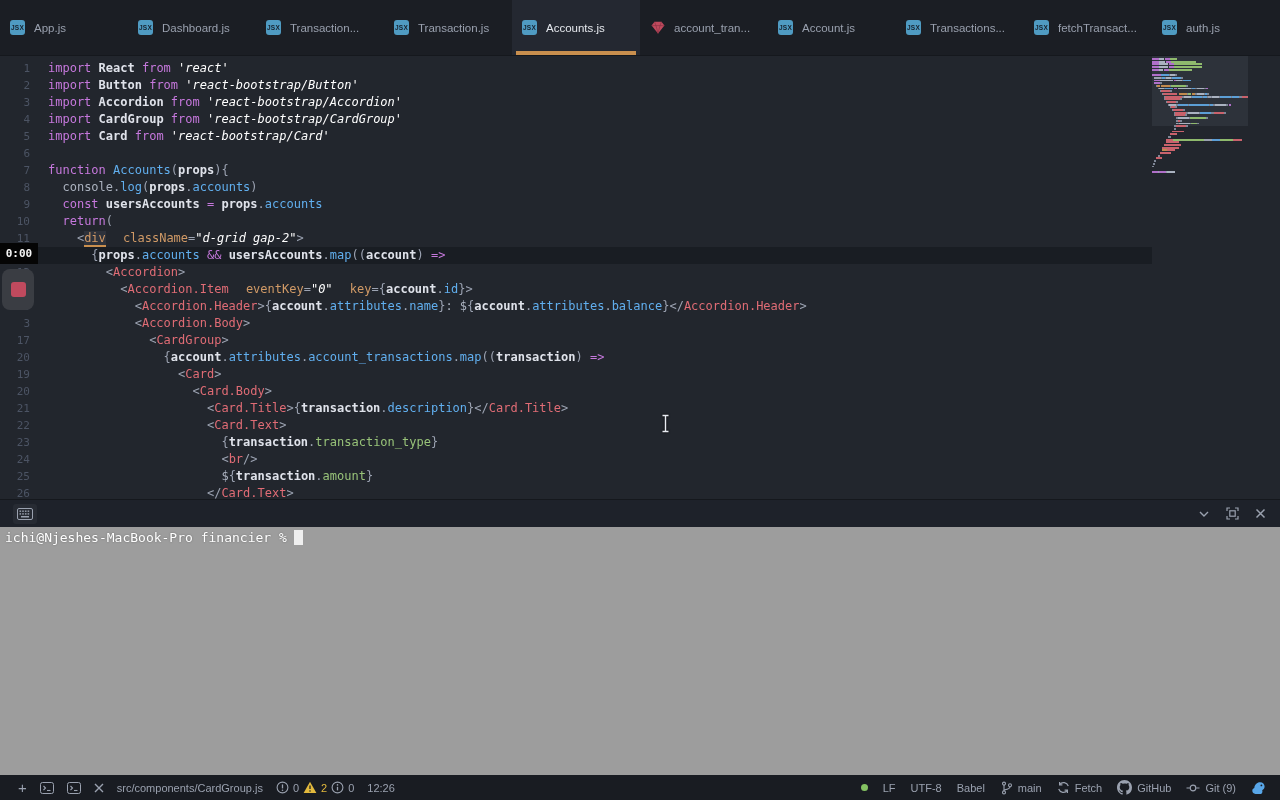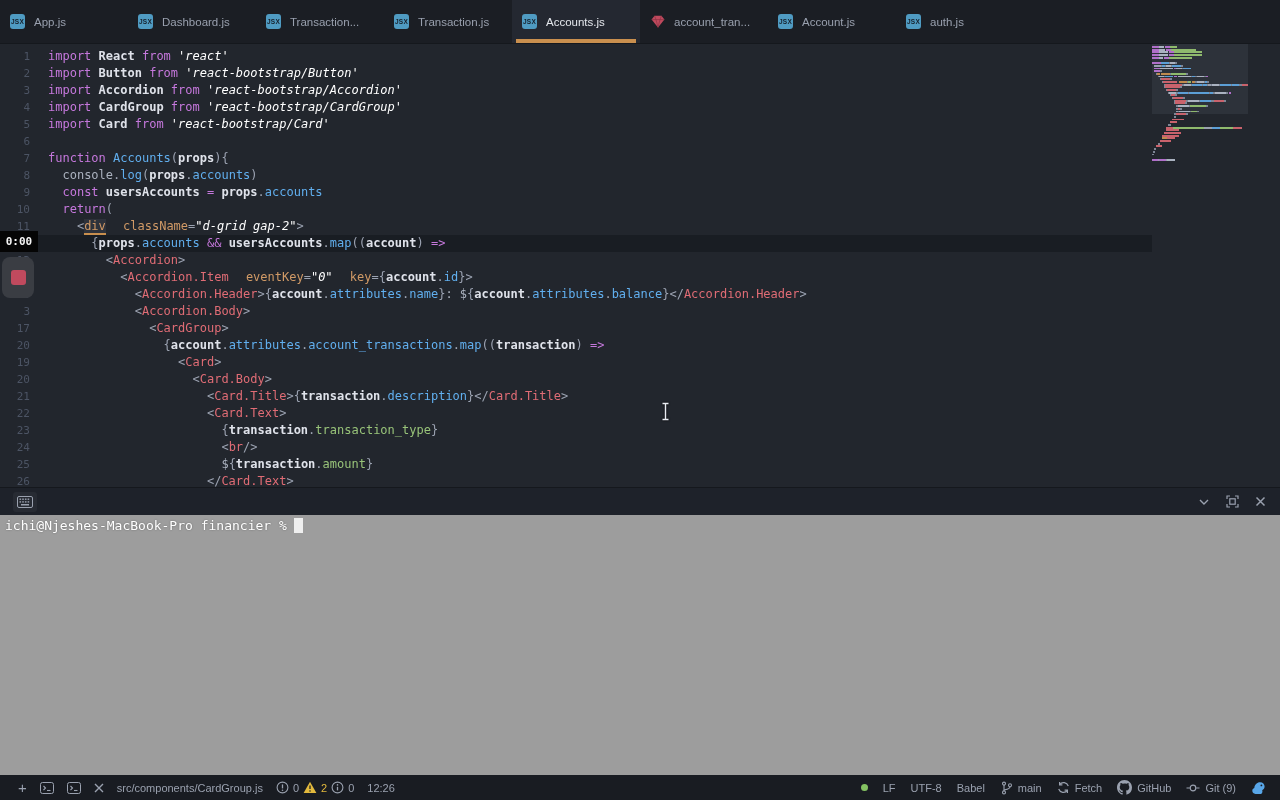--- a/index.html
+++ b/index.html
@@ -1,21 +1,21 @@
 <!DOCTYPE html>
 <html><head>
 <meta charset="utf-8">
 <style>
   * { margin:0; padding:0; box-sizing:border-box; }
   html,body { width:1280px; height:800px; overflow:hidden; background:#22262d;
               font-family:"Liberation Sans", sans-serif; }
   .window { position:relative; width:1280px; height:800px; display:flex; flex-direction:column; }
 
   
-  .tabbar { height:44px; display:flex; background:#1b1e24; border-bottom:1px solid #15181d; flex:none; }
+  .tabbar { height:56px; display:flex; background:#1b1e24; border-bottom:1px solid #15181d; flex:none; }
   .tab { width:128px; display:flex; align-items:center; gap:9px; padding-left:10px; position:relative;
          color:#99a0ae; font-size:11.5px; cursor:default; overflow:hidden; white-space:nowrap; }
   .tab.active { background:#242831; color:#e4e7ec; }
   .tab.active::after { content:""; position:absolute; left:4px; right:4px; bottom:0; height:4px; background:#c98f4e; }
   .jsx-ic { flex:none; width:15px; height:15px; border-radius:3px; background:#4f9bc2; color:#16202b;
             font-size:6.5px; font-weight:bold; display:flex; align-items:center; justify-content:center; letter-spacing:.2px; }
   .gem-ic { flex:none; width:15px; height:15px; display:flex; align-items:center; justify-content:center; }
 
   
   .editor { position:relative; height:443px; flex:none; background:#22262d; overflow:hidden;
@@ -112,20 +112,28 @@
           <svg class="ic" width="14" height="13" viewBox="0 0 14 13">
             <path fill="#c04a5e" d="M3.5 0.8h7L13.4 4.6 7 12.4 0.6 4.6z"></path>
             <path d="M0.6 4.6h12.8M3.5 0.8 5 4.6 7 12.4M10.5 0.8 9 4.6 7 12.4" stroke="#8e3345" stroke-width="0.7" fill="none"></path>
           </svg>
         </span>
         <span>account_tran...</span>
       </div>
       <div class="tab">
         <span class="jsx-ic">JSX</span>
         <span>Account.js</span>
+      </div>
+      <div class="tab">
+        <span class="jsx-ic">JSX</span>
+        <span>Transactions...</span>
+      </div>
+      <div class="tab">
+        <span class="jsx-ic">JSX</span>
+        <span>fetchTransact...</span>
       </div>
       <div class="tab">
         <span class="jsx-ic">JSX</span>
         <span>auth.js</span>
       </div>
     </div>
 
   <div class="editor">
     <div class="cur-line-bg"></div>
     <div class="gutter" id="gutter">

